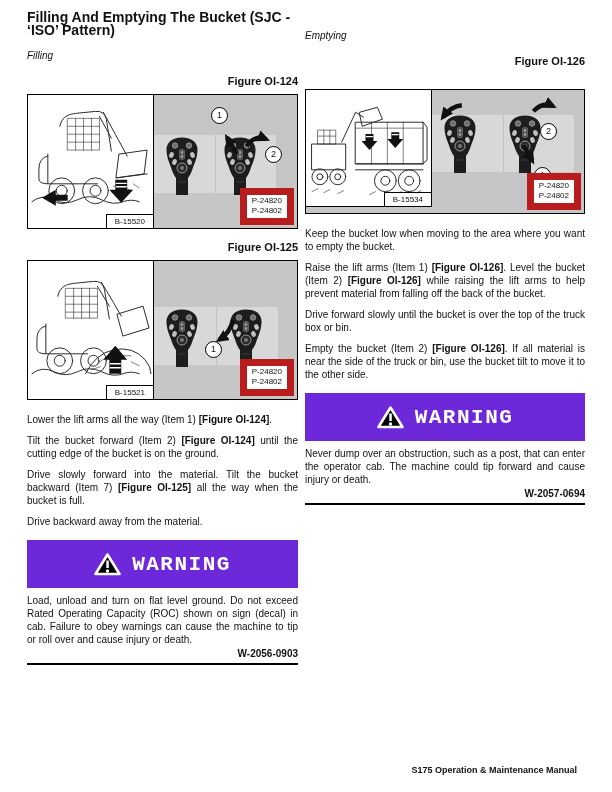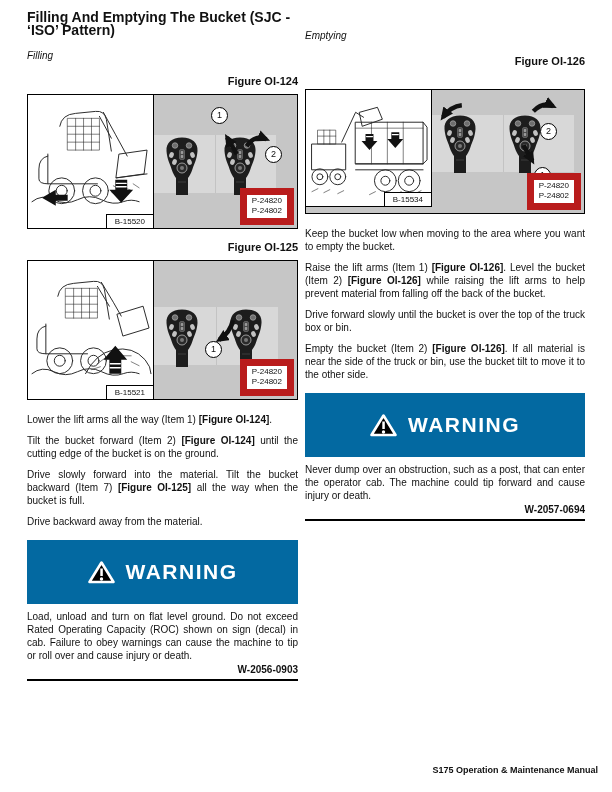--- a/index.html
+++ b/index.html
@@ -44,29 +44,29 @@
     position:absolute; right:3px; bottom:3px; background:#fff; border:7px solid #b91c1c;
     font-size:8px; line-height:10px; padding:1px 5px 2px 5px; z-index:4;
   }
 
   .paras { margin-top:13px; }
   .body-p { font-size:10px; line-height:13px; text-align:justify; margin:0 0 8px 0; }
   .body-p .b { font-weight:bold; }
 
   .warning { margin-top:12px; }
   .warn-banner {
-    height:64px; background:#0369a1; display:flex; align-items:center; justify-content:center; gap:11px;
+    height:48px; background:#6d28d9; display:flex; align-items:center; justify-content:center; gap:11px;font-family:Liberation Mono, monospace;
   }
   .warn-label { color:#fff; font-size:21px; font-weight:bold; letter-spacing:1.5px; }
   .warn-text { font-size:10px; font-weight:normal; line-height:13px; text-align:justify; margin:6px 0 0 0; }
   .warn-code { font-size:10px; font-weight:bold; text-align:right; margin-top:2px; }
   .rule { border-top:2px solid #000; margin-top:4px; }
 
   .footer-page  { position:absolute; top:810px; left:230px; width:90px; text-align:center; font-size:9px; font-weight:bold; }
-  .footer-title { position:absolute; top:765px; right:14px; font-size:9px; font-weight:bold; }
+  .footer-title { position:absolute; top:765px; right:35px; font-size:9px; font-weight:bold; }
 
   .sketch path, .sketch circle, .sketch rect, .sketch line {
     fill:none; stroke:#2a2a2a; stroke-width:1; stroke-linecap:round; stroke-linejoin:round;
   }
   .sketch .fill { fill:#111; stroke:none; }
   .sketch .stripe { stroke:#fff; stroke-width:1.4; }
   .sketch .thin { stroke-width:0.6; }
 </style>
 </head>
 <body>

